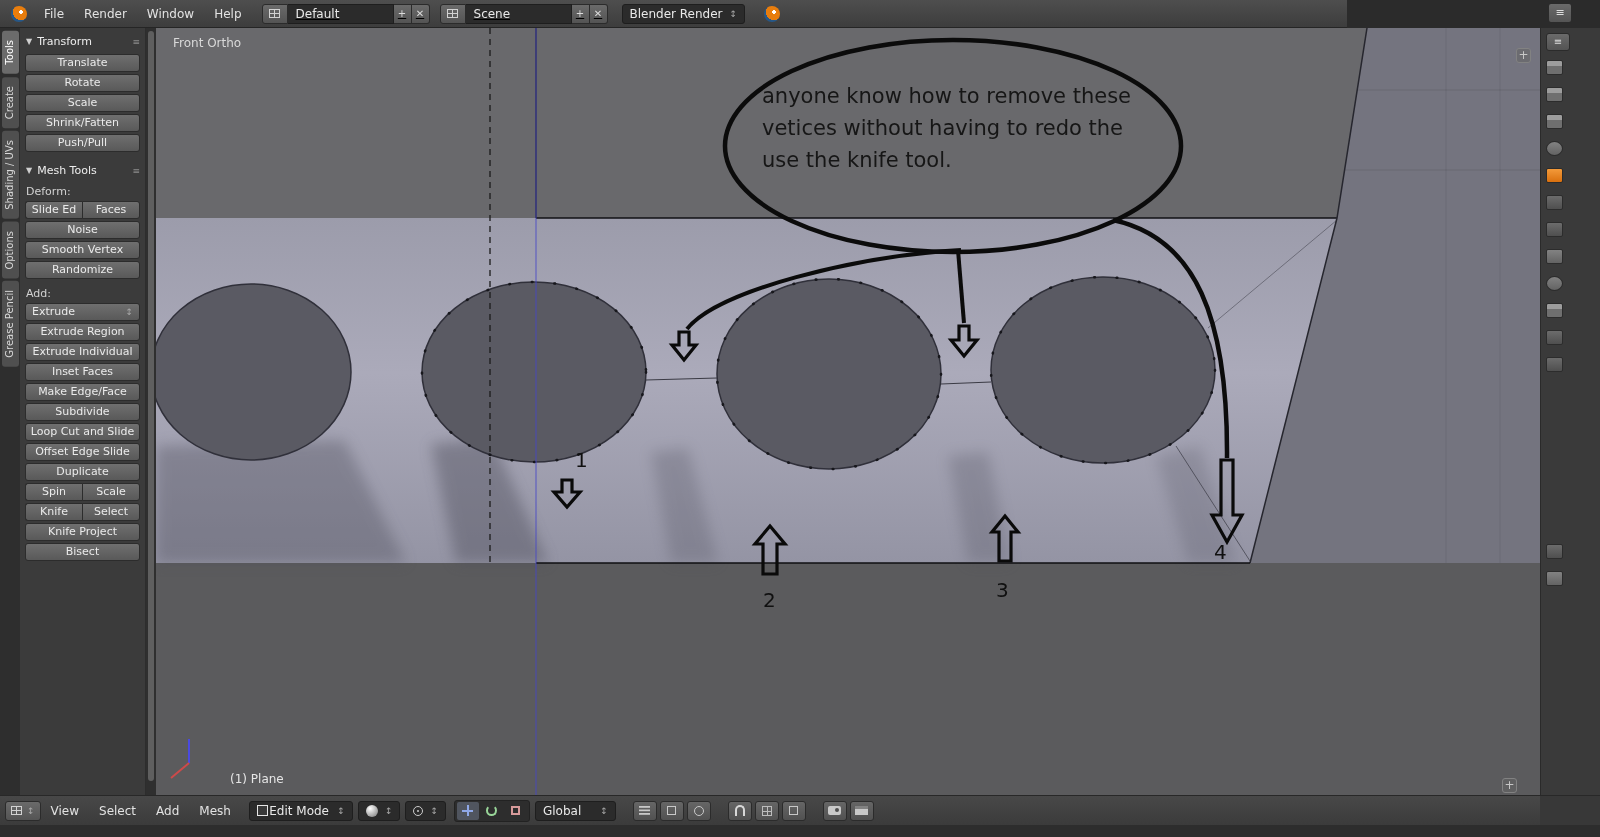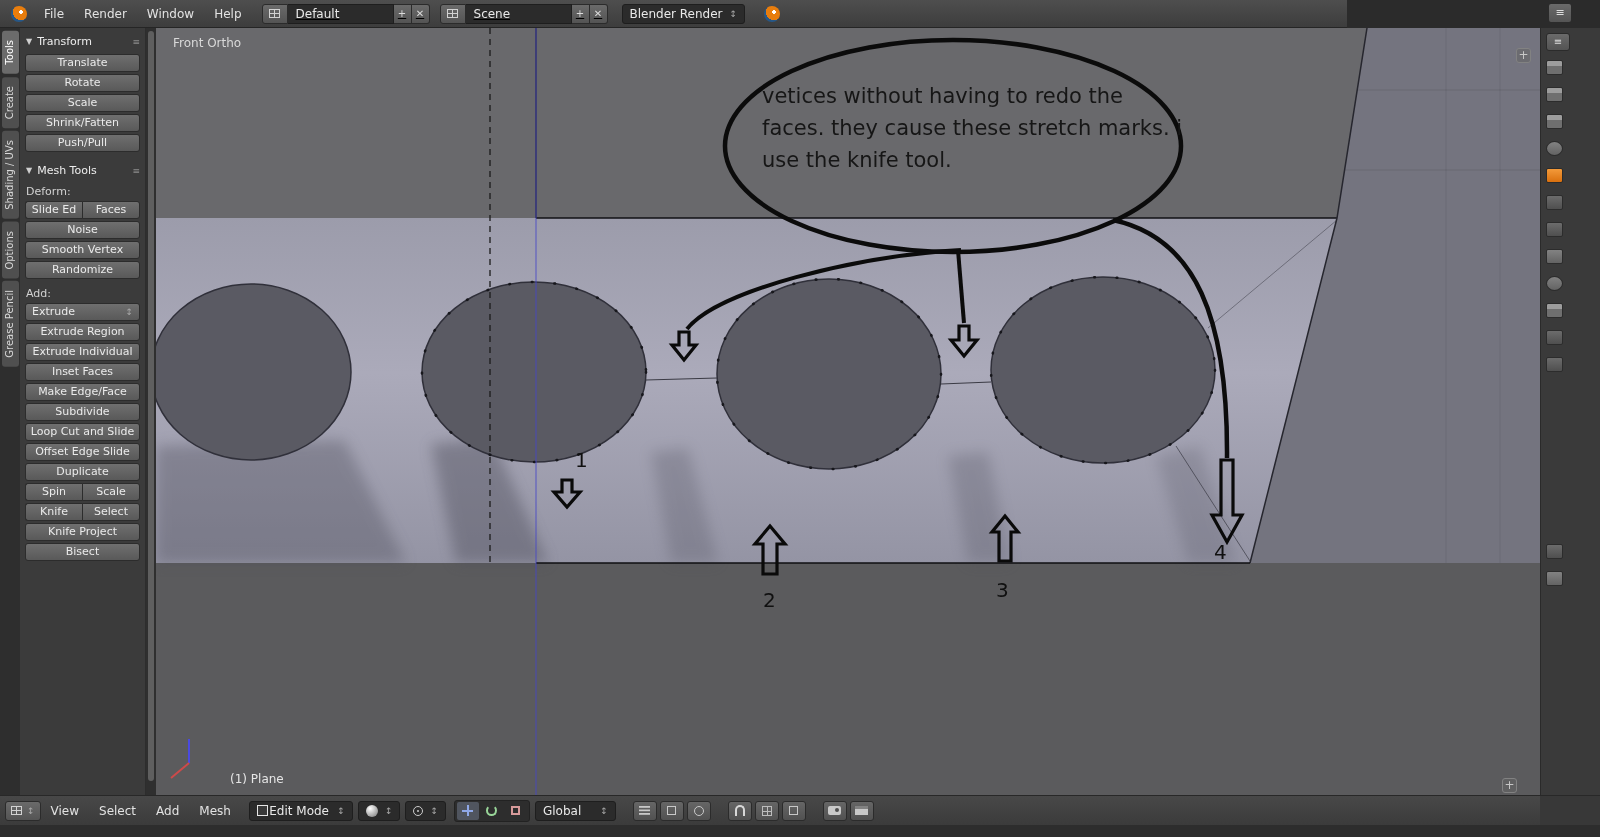--- a/index.html
+++ b/index.html
@@ -291,22 +291,22 @@
       <path d="M1065,432 L1077,432 L1077,487 L1086,487 L1071,514 L1056,487 L1065,487 Z" fill="none" stroke="#0a0a0a" stroke-width="3.2"></path>
 
       <line x1="33" y1="735" x2="33" y2="711" stroke="#4a4ae0" stroke-width="2"></line>
       <line x1="33" y1="735" x2="15" y2="750" stroke="#cc4a4a" stroke-width="2"></line>
     </svg>
 
     <div class="vp-label" style="left:17px; top:8px;">Front Ortho</div>
     <div class="vp-label" style="left:74px; top:744px; color:#e6e6e6;">(1) Plane</div>
 
     <div class="annot-text">
+      <span>anyone know how to remove these</span>
       <span>vetices without having to redo the</span>
-      <span>faces. they cause these stretch marks. i</span>
       <span>use the knife tool.</span>
     </div>
 
     <div class="num" style="left:419px; top:420px;">1</div>
     <div class="num" style="left:607px; top:560px;">2</div>
     <div class="num" style="left:840px; top:550px;">3</div>
     <div class="num" style="left:1058px; top:512px;">4</div>
 
     <div class="vp-plus" style="left:1360px; top:20px;">+</div>
     <div class="vp-plus" style="left:1346px; top:750px;">+</div>

